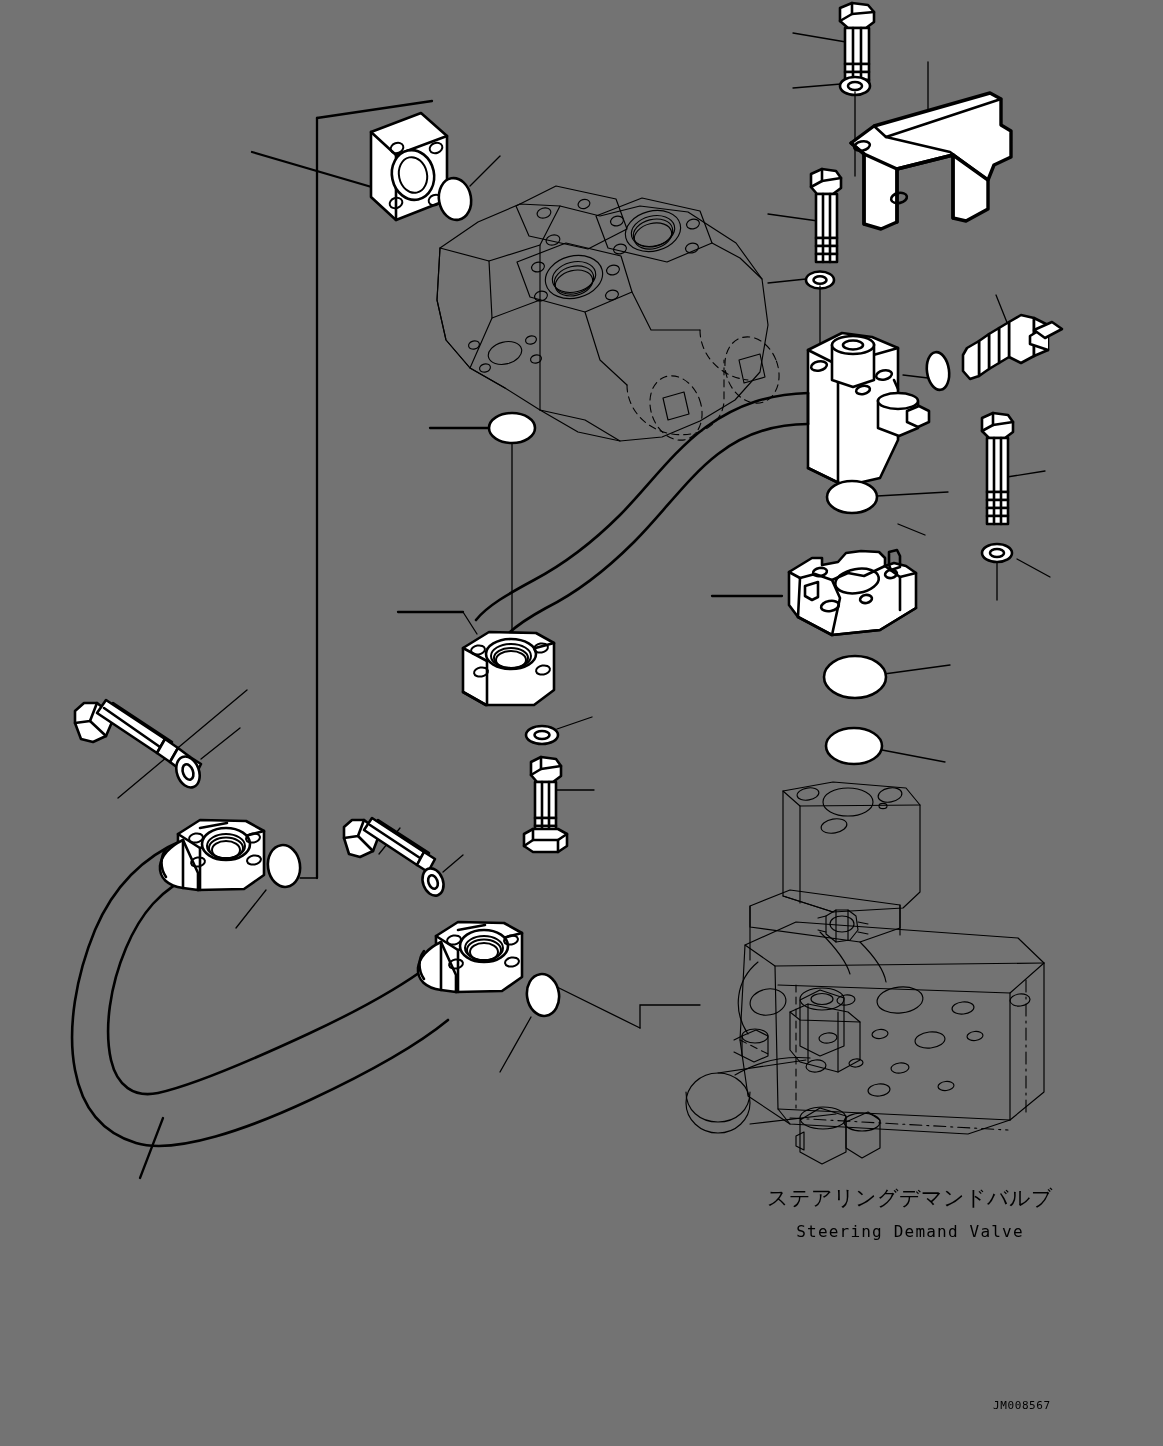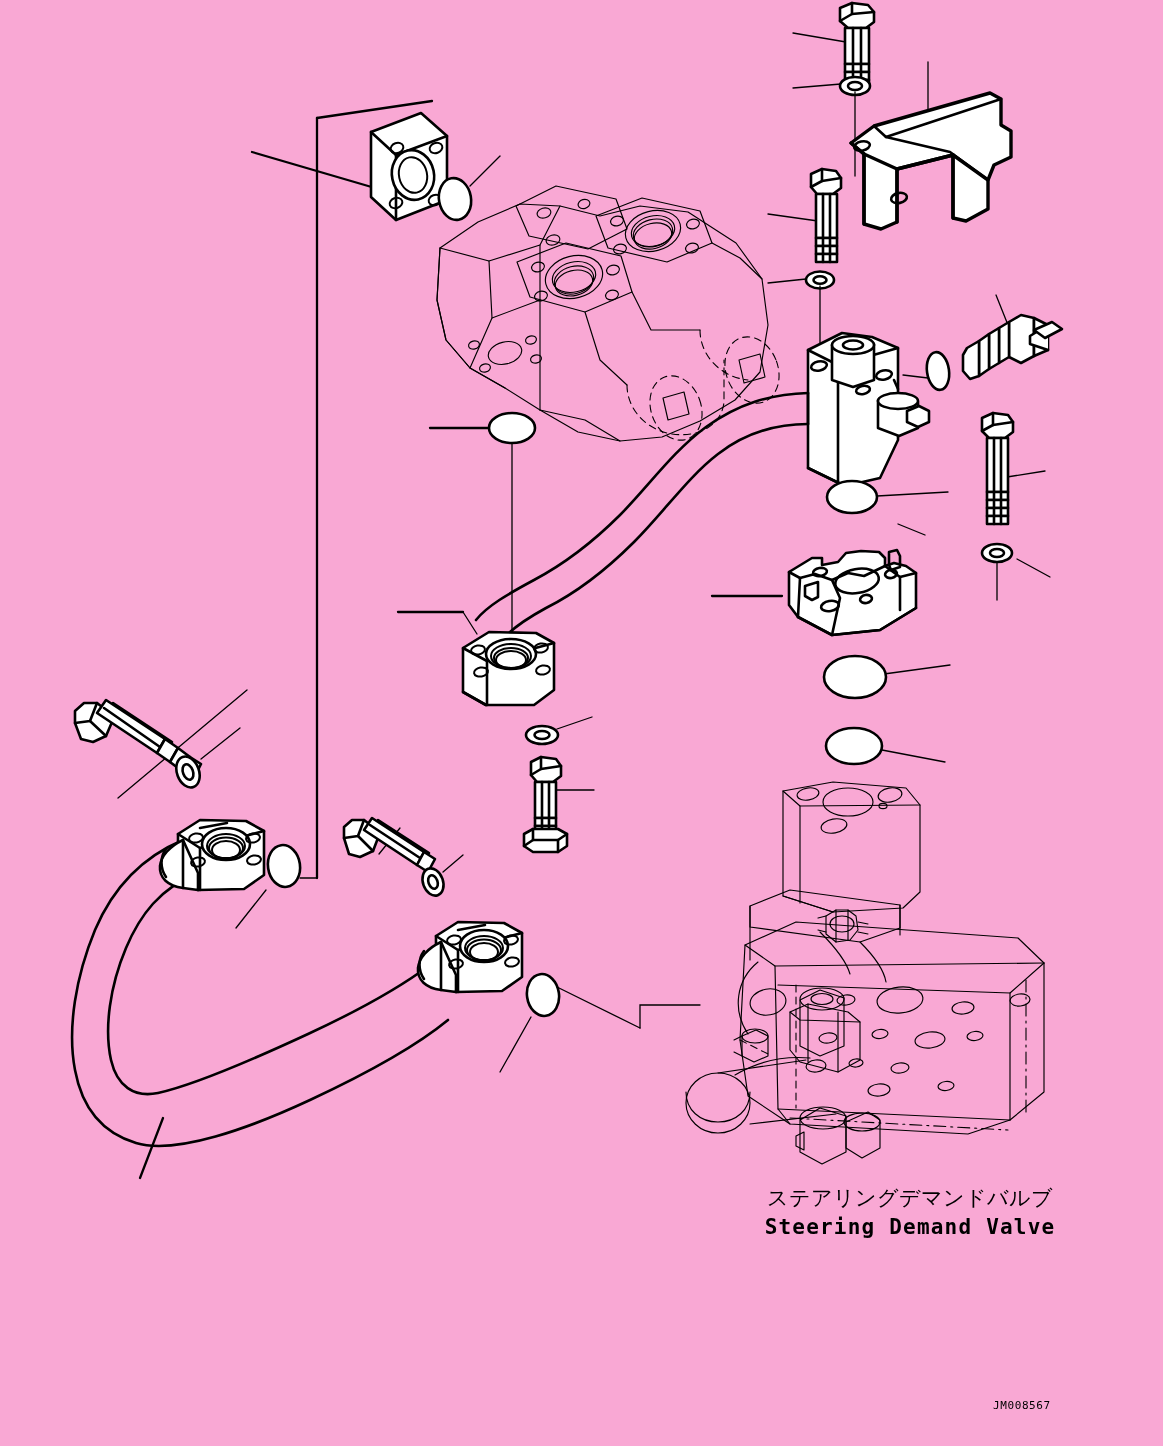--- a/index.html
+++ b/index.html
@@ -8,21 +8,21 @@
     padding: 0;
     background: #ffffff;
   }
   body {
     font-family: "Liberation Sans", sans-serif;
   }
   #sheet {
     position: relative;
     width: 1163px;
     height: 1446px;
-    background: #f9a8d4;
+    background: #737373;
     overflow: hidden;
   }
   #drawing {
     position: absolute;
     left: 0;
     top: 0;
     width: 1163px;
     height: 1446px;
   }
   .caption {
@@ -38,24 +38,24 @@
     width: 420px;
   }
   .cap-jp {
     font-family: "DejaVu Sans", sans-serif;
     font-size: 21px;
     letter-spacing: 0.5px;
     font-weight: 400;
   }
   .cap-en {
     font-family: "DejaVu Sans Mono", monospace;
-    font-size: 21px;
+    font-size: 16px;
     letter-spacing: 1.2px;
-    font-weight: 700;
-    margin-top: 4px;
+    font-weight: 400;
+    margin-top: 12px;
   }
   #drawing-number {
     position: absolute;
     left: 993px;
     top: 1399px;
     font-family: "DejaVu Sans Mono", monospace;
     font-size: 11px;
     letter-spacing: 0.6px;
     color: #000;
   }

